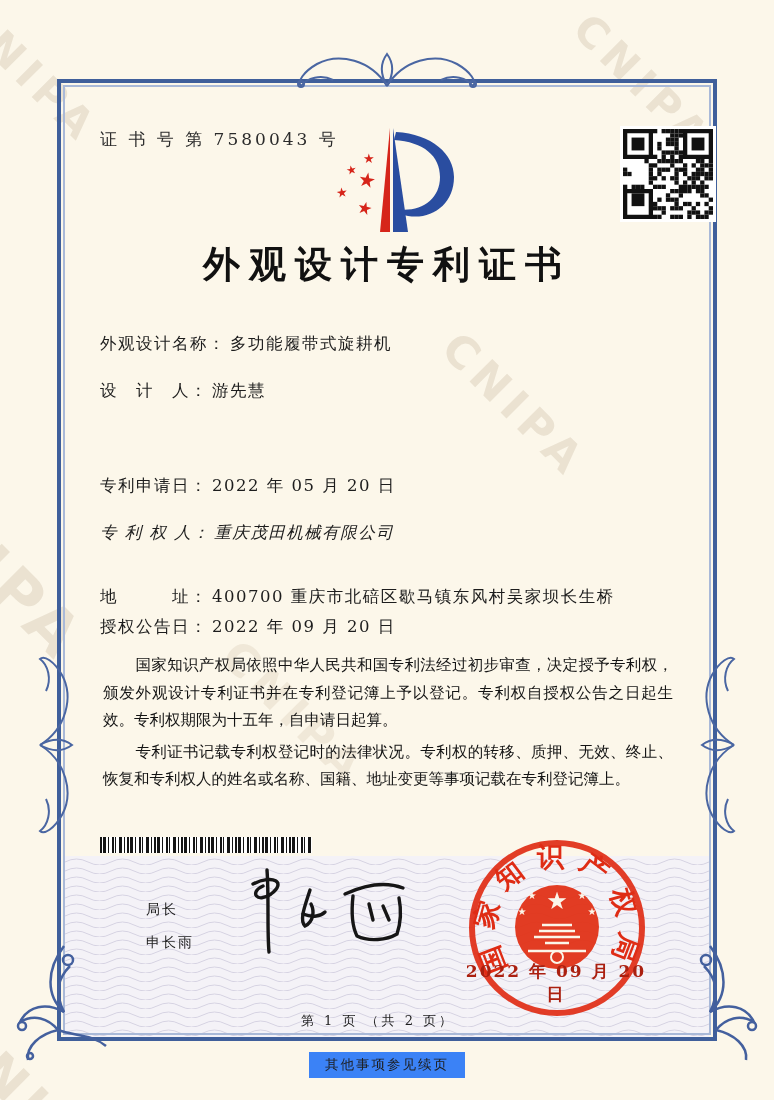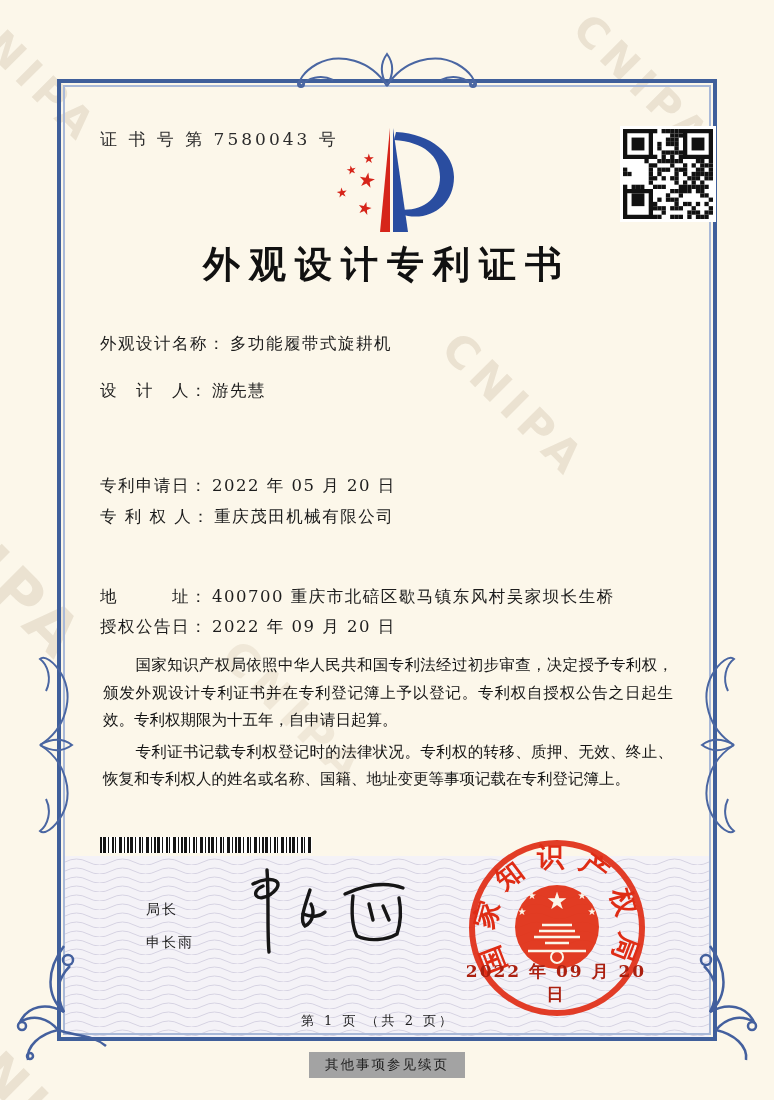--- a/index.html
+++ b/index.html
@@ -34,21 +34,21 @@
     #151515 8px 9px,#fff 9px 12px,#151515 12px 14px,#fff 14px 15px,#151515 15px 16px,#fff 16px 19px,
     #151515 19px 22px,#fff 22px 24px,#151515 24px 25px,#fff 25px 27px);}
   .sig-labels{position:absolute;left:100px;top:893px;font-size:14px;line-height:33px;letter-spacing:2px;z-index:3;margin-left:46px;}
   .signature{position:absolute;left:215px;top:862px;z-index:3;}
   .seal{position:absolute;left:462px;top:833px;width:190px;height:190px;z-index:4;}
   .seal-date{position:absolute;left:456px;top:960px;width:200px;text-align:center;font-size:17px;
              font-weight:bold;color:#ab2010;letter-spacing:2px;z-index:5;}
   .page-info{position:absolute;left:57px;right:75px;top:1012px;text-align:center;font-size:13px;
              letter-spacing:3px;z-index:3;}
   .continuation{position:absolute;left:0;right:0;top:1052px;text-align:center;z-index:3;font-size:13.5px;letter-spacing:2px;}
-  .continuation span{background:#a3a3a3;padding:4px 16px;display:inline-block;}
+  .continuation span{background:#3b82f6;padding:4px 16px;display:inline-block;}
 </style>
 </head>
 <body>
 
 <div class="page">
 
   <div class="wm" style="left:-16px;top:-6px;font-size:42px;">CNIPA</div>
   <div class="wm" style="left:598px;top:4px;font-size:42px;">CNIPA</div>
   <div class="wm" style="left:468px;top:322px;font-size:44px;">CNIPA</div>
   <div class="wm" style="left:-72px;top:452px;font-size:62px;">CNIPA</div>
@@ -285,21 +285,21 @@
 
   <div class="row" style="top:333px;">
     <span>外观设计名称：</span><span class="val">多功能履带式旋耕机</span>
   </div>
   <div class="row" style="top:380px;">
     <span>设　计　人：</span><span class="val">游先慧</span>
   </div>
   <div class="row" style="top:475px;">
     <span>专利申请日：</span><span class="val">2022 年 05 月 20 日</span>
   </div>
-  <div class="row" style="top:506px;">
+  <div class="row" style="top:522px;font-style:italic;">
     <span>专 利 权 人：</span><span class="val">重庆茂田机械有限公司</span>
   </div>
   <div class="row" style="top:586px;">
     <span>地　　　址：</span><span class="val">400700  重庆市北碚区歇马镇东风村吴家坝长生桥</span>
   </div>
   <div class="row" style="top:616px;width:578px;">
     <span>授权公告日：</span><span class="val">2022 年 09 月 20 日</span>
   </div>
 
   <div class="paras">

